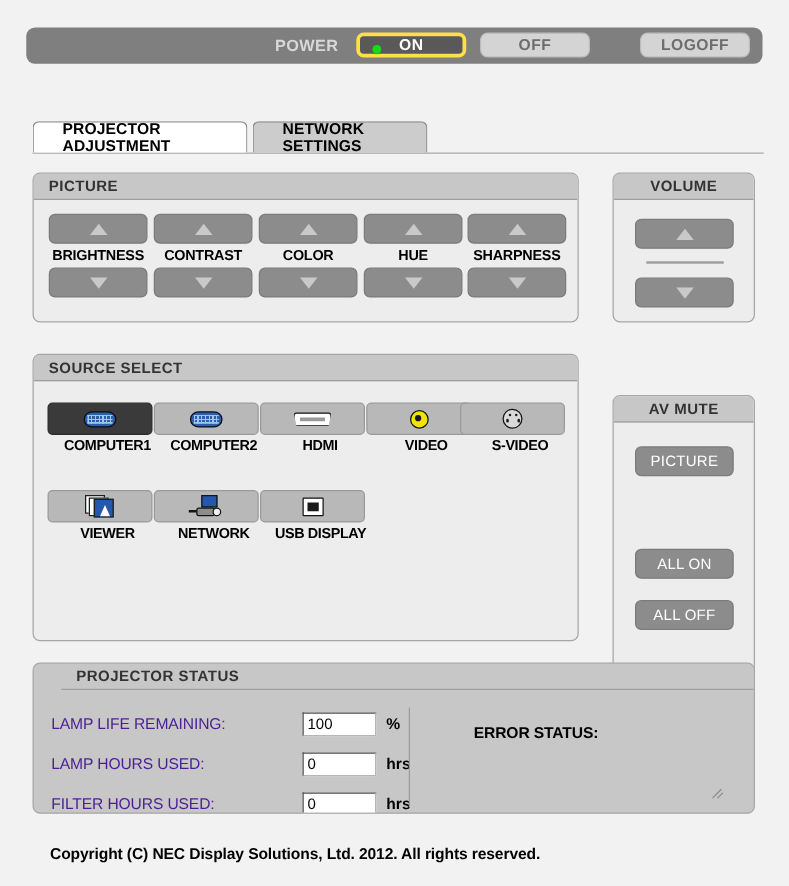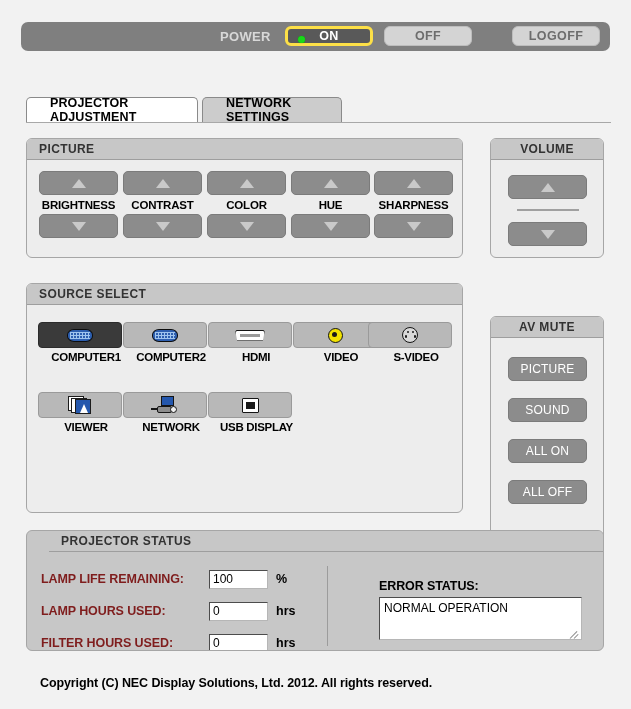--- a/index.html
+++ b/index.html
@@ -462,24 +462,24 @@
     position: absolute;
     left: 14px;
     height: 20px;
     display: flex;
     align-items: center;
   }
   #status-row-0 { top: 38px; }
   #status-row-1 { top: 70px; }
   #status-row-2 { top: 102px; }
   .status-label {
-    width: 168px;
+    width: 201px;
     font-size: 12.5px;
-    font-weight: bold;
-    color: #7f1d1d;
+    font-weight: normal;
+    color: #4c1d95;
     letter-spacing: -0.1px;
   }
   .status-field {
     width: 59px;
     height: 19px;
     background: #ffffff;
     border: 1px solid #4c4c4c;
     border-right-color: #b6b6b6;
     border-bottom-color: #b6b6b6;
     box-sizing: border-box;
@@ -729,23 +729,20 @@
     </div>
     <div class="src-label">USB DISPLAY</div>
   </div>
 </div>
 
 <div class="panel" id="av-mute-panel">
   <div class="panel-head center">AV MUTE</div>
   <div class="avm-btn" id="avmute-picture-button">
     <span>PICTURE</span>
   </div>
-  <div class="avm-btn" id="avmute-sound-button">
-    <span>SOUND</span>
-  </div>
   <div class="avm-btn" id="avmute-all-on-button">
     <span>ALL ON</span>
   </div>
   <div class="avm-btn" id="avmute-all-off-button">
     <span>ALL OFF</span>
   </div>
 </div>
 
 <div class="panel" id="projector-status-panel">
   <div class="panel-head">PROJECTOR STATUS</div>
@@ -764,17 +761,16 @@
 
   <div class="status-row" id="status-row-2">
     <span class="status-label">FILTER HOURS USED:</span>
     <input class="status-field" type="text" readonly="" value="0" style="">
     <span class="status-unit">hrs</span>
   </div>
 
   <div id="status-divider"></div>
 
   <div id="error-status-label">ERROR STATUS:</div>
-  <textarea id="error-status-textarea" readonly="" style="">NORMAL OPERATION</textarea>
   <div id="textarea-resize-grip"></div>
 </div>
 
 <div id="copyright-text">Copyright (C) NEC Display Solutions, Ltd. 2012. All rights reserved.</div>
 
 </body></html>

